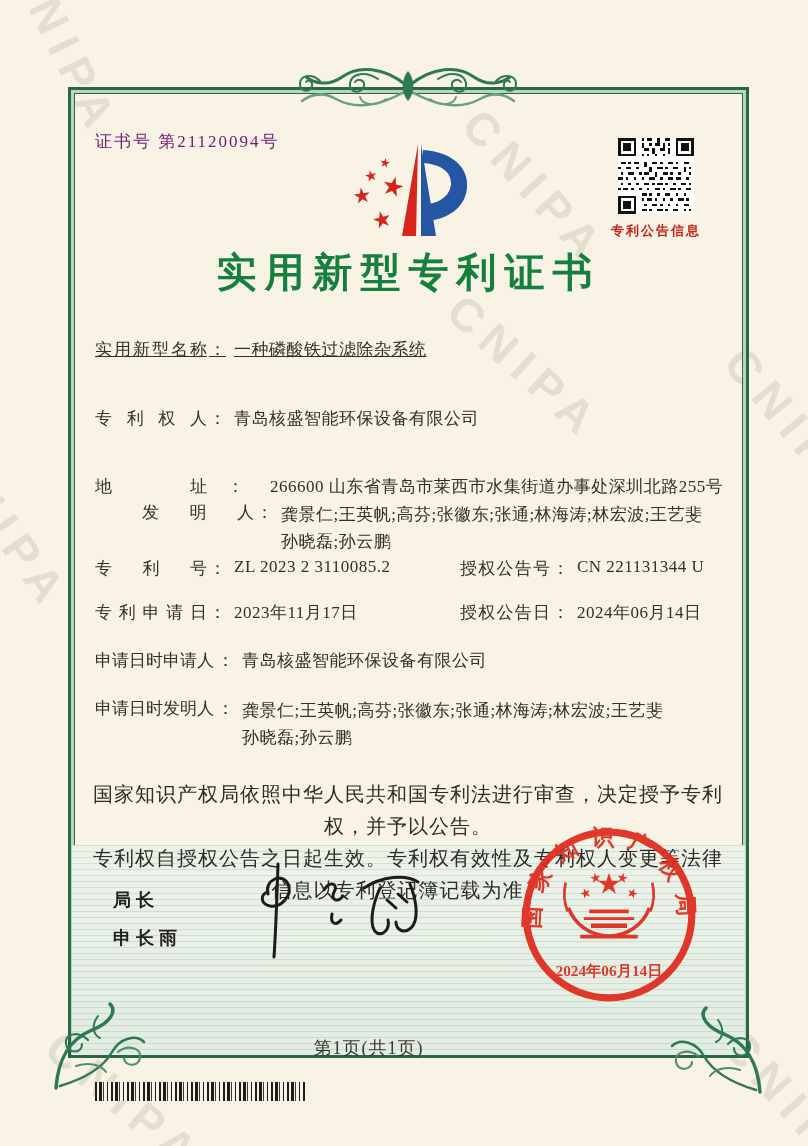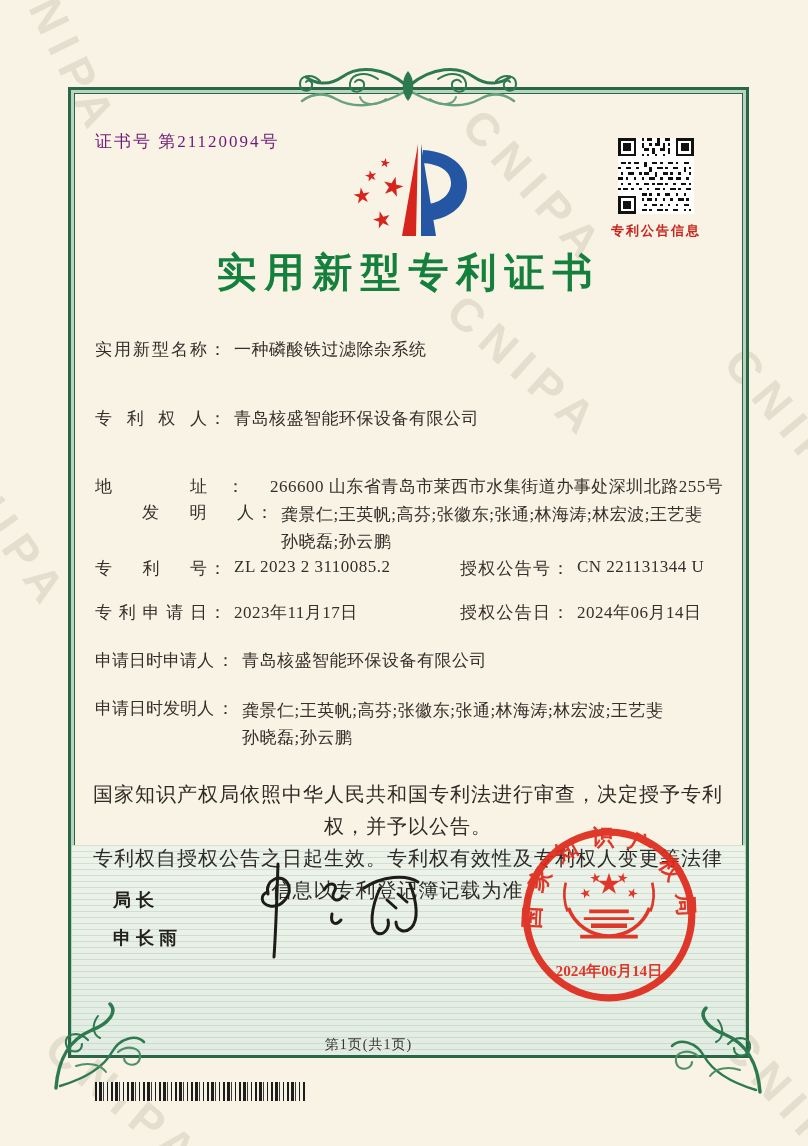--- a/index.html
+++ b/index.html
@@ -39,21 +39,21 @@
   .fvalue { letter-spacing:0.5px; }
   .fvalue .vline { line-height:27px; }
   .rowR { left:460px; }
   .rowR .flabel { width:90px; }
   .legal { position:absolute; left:88px; top:778px; width:640px; text-align:center;
            font-size:20px; line-height:32px; letter-spacing:1px; color:#2e2a25; }
   .director { position:absolute; left:113px; font-size:18px; font-weight:600; letter-spacing:5px; color:#23211d; }
   .sig { position:absolute; left:238px; top:858px; }
   .seal { position:absolute; left:519px; top:825px; opacity:0.93; }
   .footer { position:absolute; left:68px; top:1036px; width:601px; text-align:center;
-            font-size:14px; letter-spacing:1px; color:#3a362f; }
+            font-size:18px; letter-spacing:1px; color:#3a362f; }
   .barcode { position:absolute; left:95px; top:1082px; width:212px; height:19px;
     background:repeating-linear-gradient(90deg,
       #1d1d1d 0 2px, #f6f2e4 2px 4px, #1d1d1d 4px 7px, #f6f2e4 7px 8px,
       #3a3a3a 8px 9px, #f6f2e4 9px 12px, #1d1d1d 12px 13px, #f6f2e4 13px 16px); }
   .orn-top { position:absolute; left:258px; top:57px; }
   .orn-bl { position:absolute; left:48px; top:1000px; }
   .orn-br { position:absolute; left:648px; top:1004px; transform:scaleX(-1); }
 </style>
 </head>
 <body>
@@ -240,21 +240,21 @@
         <rect x="18" y="27" width="1" height="1"></rect>
         <rect x="21" y="27" width="2" height="1"></rect>
         <rect x="25" y="27" width="1" height="1"></rect>
         <rect x="27" y="27" width="1" height="1"></rect>
     </g>
   </svg>
   <div class="qrcap">专利公告信息</div>
 
   <h1 class="title">实用新型专利证书</h1>
 
-  <div class="row" style="top:338px;">
+  <div class="row" style="top:338px;text-decoration:underline;">
     <span class="flabel">实用新型名称</span>
     <span class="colon">：</span>
     <span class="fvalue">一种磷酸铁过滤除杂系统</span>
   </div>
 
   <div class="row" style="top:407px;">
     <span class="flabel">专利权人</span>
     <span class="colon">：</span>
     <span class="fvalue">青岛核盛智能环保设备有限公司</span>
   </div>

